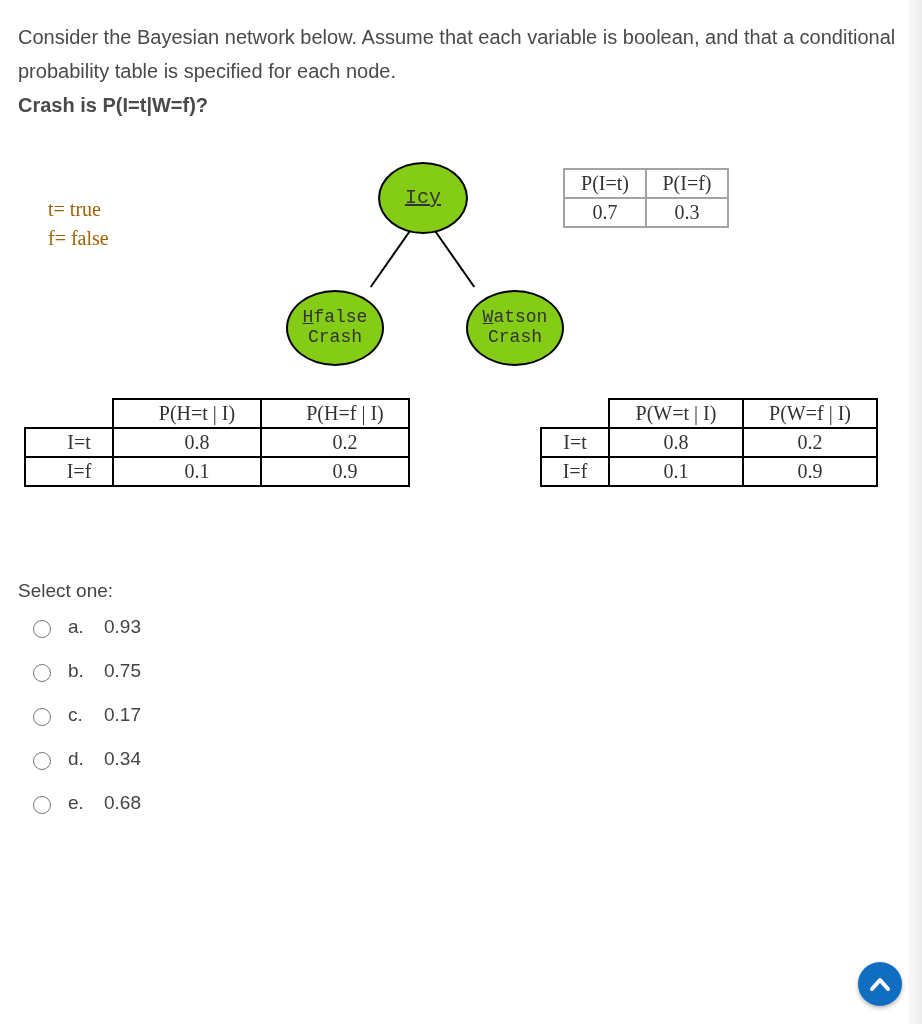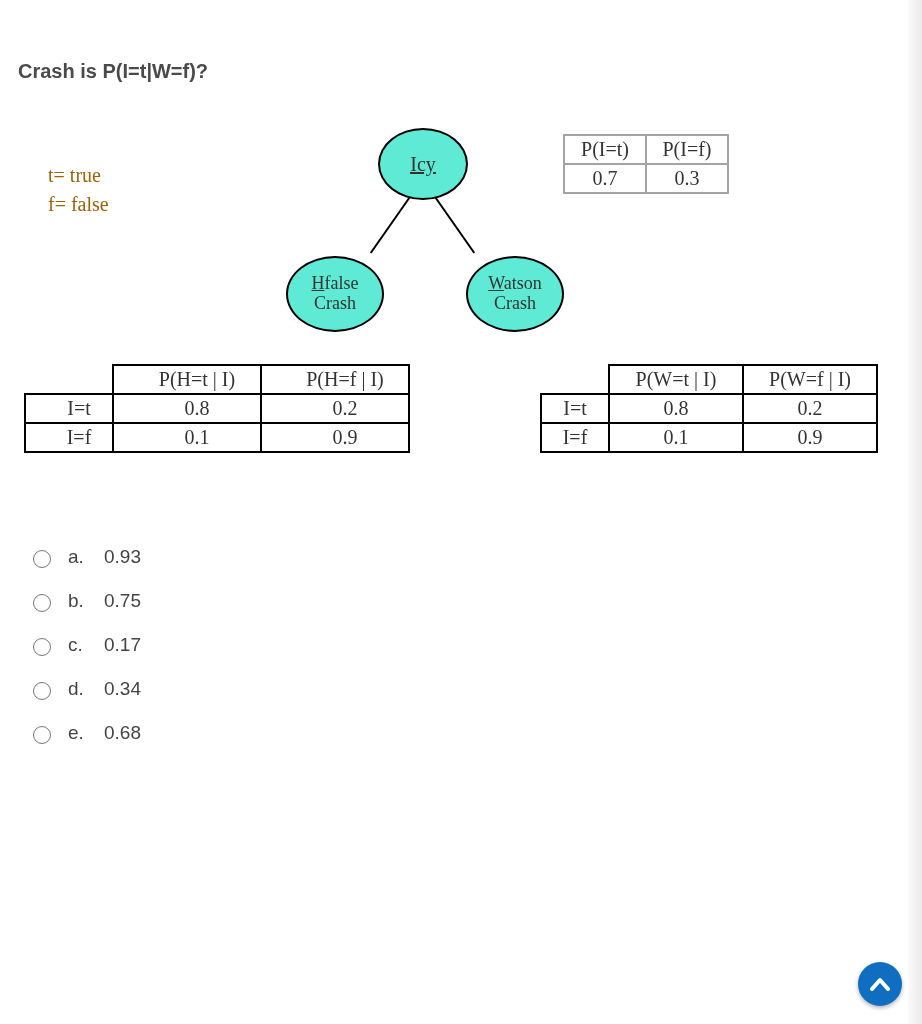--- a/index.html
+++ b/index.html
@@ -38,25 +38,25 @@
     font-family: "Times New Roman", serif;
     font-size: 20px;
   }
   .legend div { margin-bottom: 6px; }
 
   
   .node {
     position: absolute;
     border: 2px solid #000;
     border-radius: 50%;
-    background: #5eead4;
+    background: #84cc16;
     display: flex;
     align-items: center;
     justify-content: center;
-    font-family: Liberation Serif, serif;
+    font-family: Liberation Mono, monospace;
     text-align: center;
     line-height: 1.1;
   }
   .node.icy {
     width: 86px; height: 68px;
     left: 360px; top: 12px;
     font-size: 20px;
   }
   .node.icy span { text-decoration: underline; }
   .node.hc {
@@ -177,21 +177,21 @@
     background: linear-gradient(to right, rgba(0,0,0,0.02), rgba(0,0,0,0.08));
   }
 
 </style>
 </head>
 <body>
 
 <div class="scroll-track"></div>
 
 <div class="qtext">
-  <br>
+  <span>Consider the Bayesian network below. Assume that each variable is boolean, and that a conditional probability table is specified for each node.</span><br>
   <span class="prompt-strong">Crash is P(I=t|W=f)?</span>
 </div>
 
 <div class="diagram-wrap">
 
   <div class="legend">
     <div>t= true</div>
     <div>f= false</div>
   </div>
 
@@ -263,20 +263,21 @@
       <td>I=f</td>
       <td>0.1</td>
       <td>0.9</td>
     </tr>
   </tbody>
     </table>
 
 </div>
 
 <div class="answers">
+  <div class="answers-label">Select one:</div>
 
   <label class="option">
     <input type="radio" name="q" style="">
     <span class="opt-letter">a.</span>
     <span>0.93</span>
   </label>
   <label class="option">
     <input type="radio" name="q" style="">
     <span class="opt-letter">b.</span>
     <span>0.75</span>

